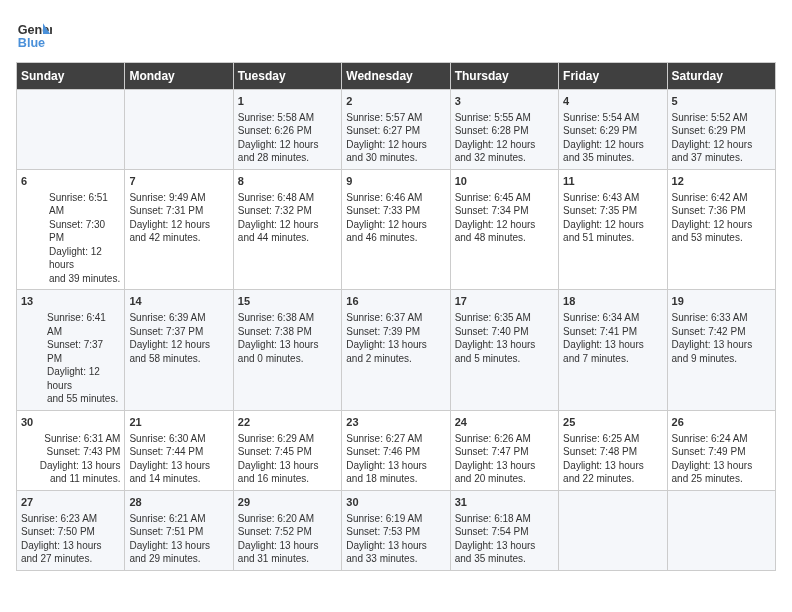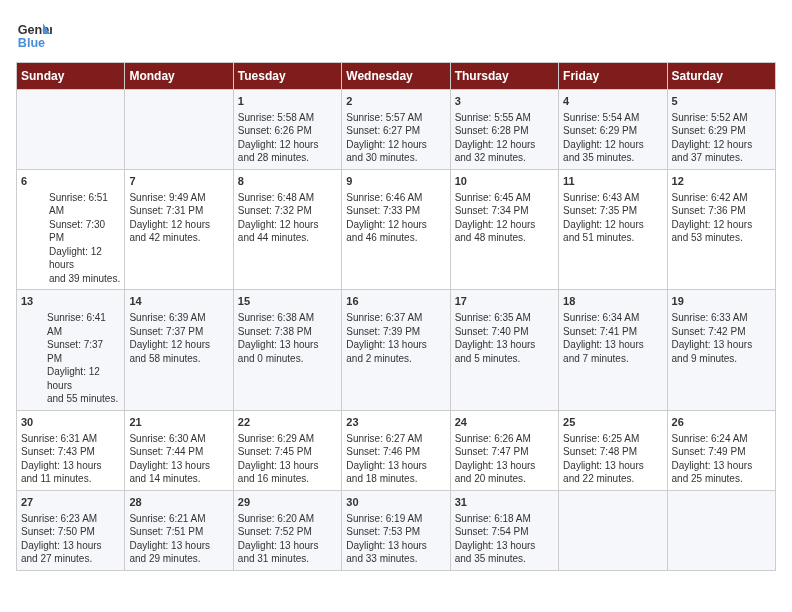--- a/index.html
+++ b/index.html
@@ -36,21 +36,21 @@
     .subtitle {
       font-size: 15px;
       color: #555;
     }
     table {
       width: 100%;
       border-collapse: collapse;
       font-size: 10.5px;
     }
     thead tr th {
-      background-color: #7f1d1d;
+      background-color: #404040;
       color: #fff;
       padding: 6px 4px;
       text-align: left;
       font-size: 12px;
       font-weight: bold;
       border: 1px solid #ccc;
     }
     tbody tr td {
       border: 1px solid #ccc;
       vertical-align: top;
@@ -243,21 +243,21 @@
           <span class="day-num">19</span>
           <div class="day-info" style="white-space: pre-line;">Sunrise: 6:33 AM
 Sunset: 7:42 PM
 Daylight: 13 hours
 and 9 minutes.</div>
         </td>
       </tr>
       <tr>
         <td>
           <span class="day-num">30</span>
-          <div class="day-info" style="white-space: pre-line;">Sunrise: 6:31 AM
+          <div class="day-info" style="white-space: pre-line; text-align: right;">Sunrise: 6:31 AM
 Sunset: 7:43 PM
 Daylight: 13 hours
 and 11 minutes.</div>
         </td>
         <td>
           <span class="day-num">21</span>
           <div class="day-info" style="white-space: pre-line;">Sunrise: 6:30 AM
 Sunset: 7:44 PM
 Daylight: 13 hours
 and 14 minutes.</div>

